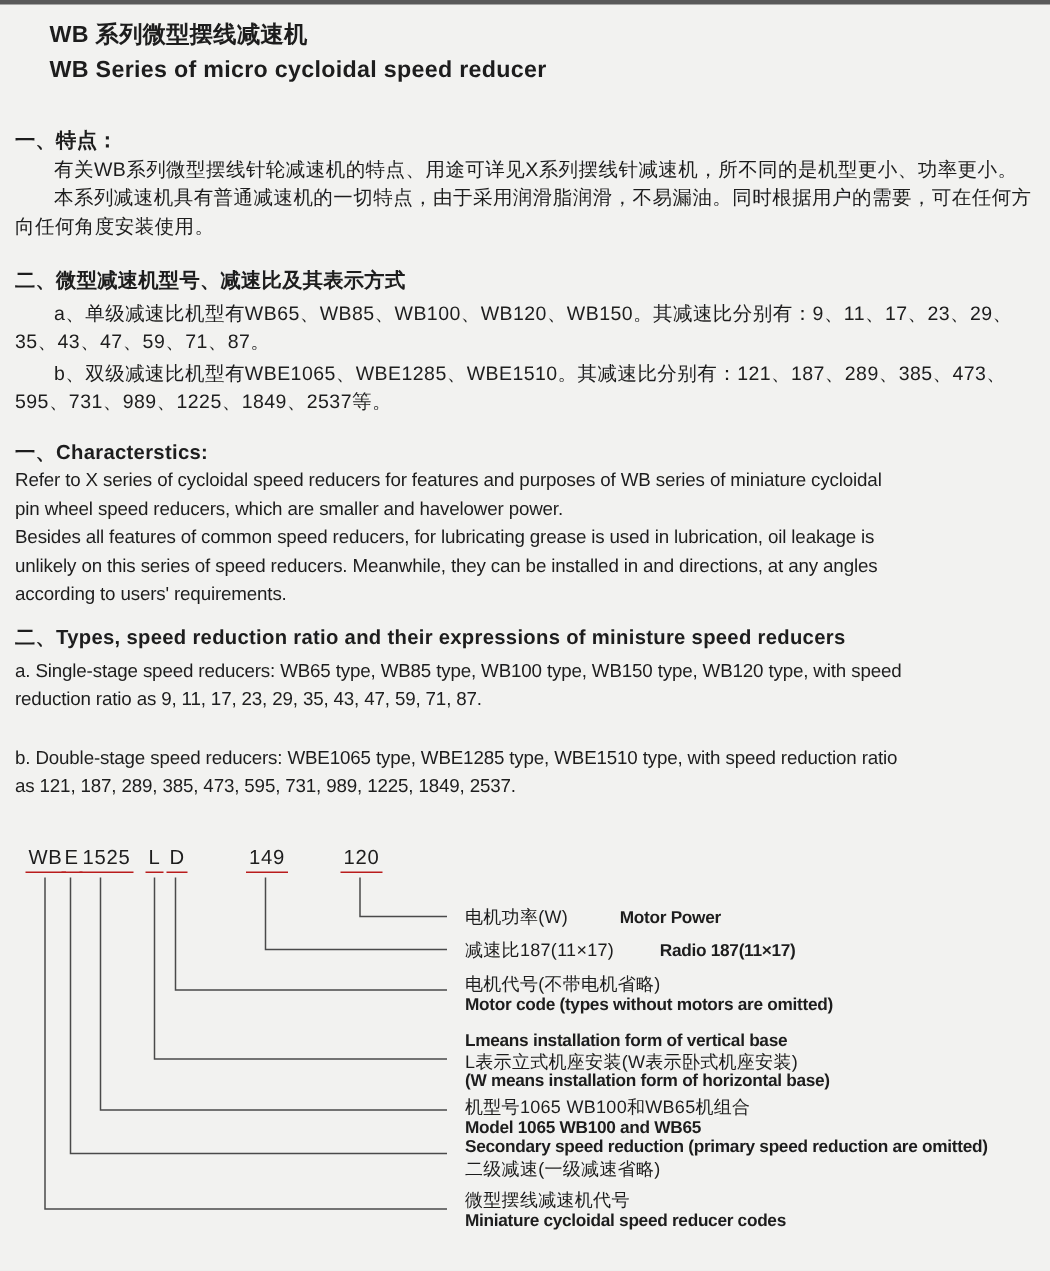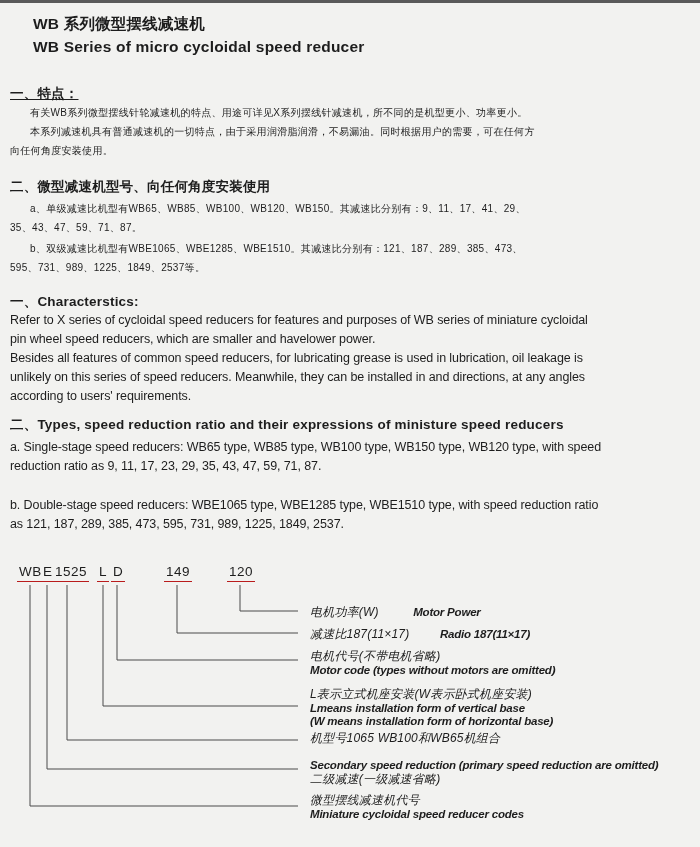--- a/index.html
+++ b/index.html
@@ -29,26 +29,26 @@
     line-height:19px;
     letter-spacing:0.2px;
   }
   .title.en{margin-top:4px;}
   h2{
     font-size:13.5px;
     font-weight:bold;
     line-height:18px;
     letter-spacing:0.2px;
   }
-  .h-cn1{margin-top:29px;text-decoration:underline;}
+  .h-cn1{margin-top:29px;}
   .h-cn2{margin-top:18px;}
   .h-en1{margin-top:16px;}
   .h-en2{margin-top:10px;}
   p.cn{
-    font-size:10px;
+    font-size:13px;
     line-height:19px;
     white-space:pre-line;
     letter-spacing:0.3px;
   }
   p.cn.indent{text-indent:2em;}
   p.en{
     font-size:12.5px;
     line-height:19px;
     white-space:pre-line;
     letter-spacing:-0.1px;
@@ -68,21 +68,21 @@
     line-height:15px;
     padding:0 2px 2px 2px;
     border-bottom:1px solid #b91c1c;
     white-space:nowrap;
   }
   .connector-svg{position:absolute; left:0; top:0;}
   .lbl{
     position:absolute; left:310px;
     white-space:nowrap;
   }
-  .lbl .row{display:block; line-height:13.5px;font-style:italic;}
+  .lbl .row{display:block; line-height:13.5px;}
   .lbl .cn{
     font-size:12px;
     letter-spacing:0.2px;
     font-weight:normal;
   }
   .lbl .en{
     font-size:11.5px;
     font-weight:bold;
     letter-spacing:-0.2px;
   }
@@ -96,22 +96,22 @@
   <div class="content">
 
     <div class="title cn">WB 系列微型摆线减速机</div>
     <div class="title en">WB Series of micro cycloidal speed reducer</div>
 
     <h2 class="h-cn1">一、特点：</h2>
     <p class="cn indent">有关WB系列微型摆线针轮减速机的特点、用途可详见X系列摆线针减速机，所不同的是机型更小、功率更小。</p>
     <p class="cn indent">本系列减速机具有普通减速机的一切特点，由于采用润滑脂润滑，不易漏油。同时根据用户的需要，可在任何方
 向任何角度安装使用。</p>
 
-    <h2 class="h-cn2">二、微型减速机型号、向任何角度安装使用</h2>
-    <p class="cn indent" style="margin-top:3px">a、单级减速比机型有WB65、WB85、WB100、WB120、WB150。其减速比分别有：9、11、17、41、29、
+    <h2 class="h-cn2">二、微型减速机型号、减速比及其表示方式</h2>
+    <p class="cn indent" style="margin-top:3px">a、单级减速比机型有WB65、WB85、WB100、WB120、WB150。其减速比分别有：9、11、17、23、29、
 35、43、47、59、71、87。</p>
     <p class="cn indent" style="margin-top:2px">b、双级减速比机型有WBE1065、WBE1285、WBE1510。其减速比分别有：121、187、289、385、473、
 595、731、989、1225、1849、2537等。</p>
 
     <h2 class="h-en1">一、Characterstics:</h2>
     <p class="en">Refer to X series of cycloidal speed reducers for features and purposes of WB series of miniature cycloidal
 pin wheel speed reducers, which are smaller and havelower power.</p>
     <p class="en">Besides all features of common speed reducers, for lubricating grease is used in lubrication, oil leakage is
 unlikely on this series of speed reducers. Meanwhile, they can be installed in and directions, at any angles
 according to users' requirements.</p>
@@ -159,27 +159,28 @@
         <span class="en inline-gap-2">Radio 187(11×17)</span>
       </span>
     </div>
 
     <div class="lbl" style="top:97px">
       <span class="row cn">电机代号(不带电机省略)</span>
       <span class="row en">Motor code (types without motors are omitted)</span>
     </div>
 
     <div class="lbl" style="top:135px">
+      <span class="row en">Lmeans installation form of vertical base</span>
       <span class="row cn">L表示立式机座安装(W表示卧式机座安装)</span>
-      <span class="row en">Lmeans installation form of vertical base</span>
       <span class="row en">(W means installation form of horizontal base)</span>
     </div>
 
     <div class="lbl" style="top:179px">
       <span class="row cn">机型号1065  WB100和WB65机组合</span>
+      <span class="row en">Model 1065  WB100 and WB65</span>
     </div>
 
     <div class="lbl" style="top:206px">
       <span class="row en">Secondary speed reduction (primary speed reduction are omitted)</span>
       <span class="row cn">二级减速(一级减速省略)</span>
     </div>
 
     <div class="lbl" style="top:241px">
       <span class="row cn">微型摆线减速机代号</span>
       <span class="row en">Miniature cycloidal speed reducer codes</span>

